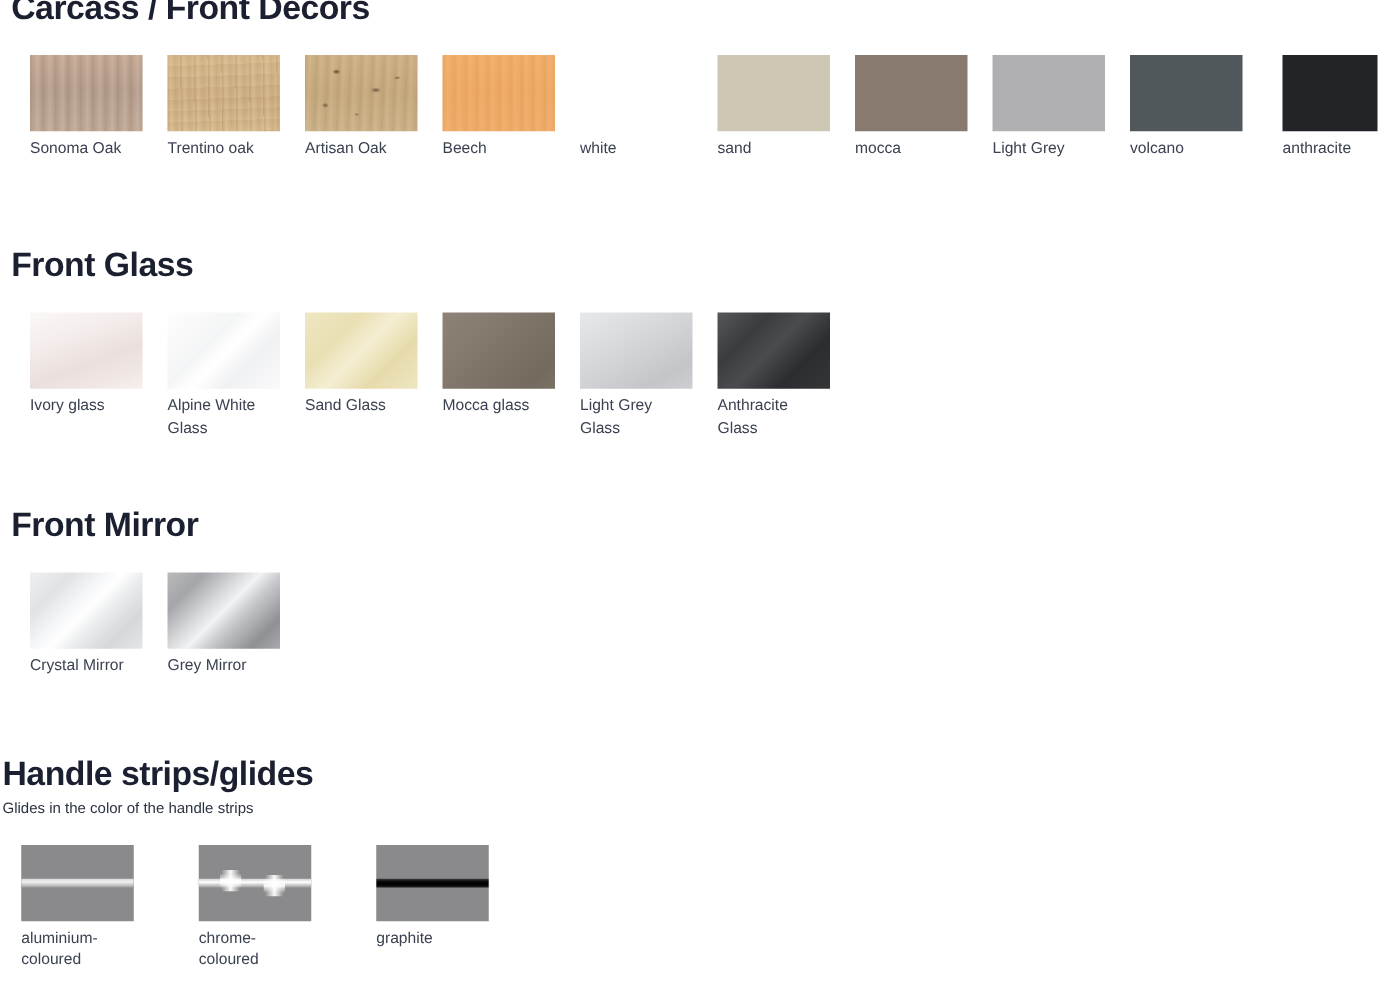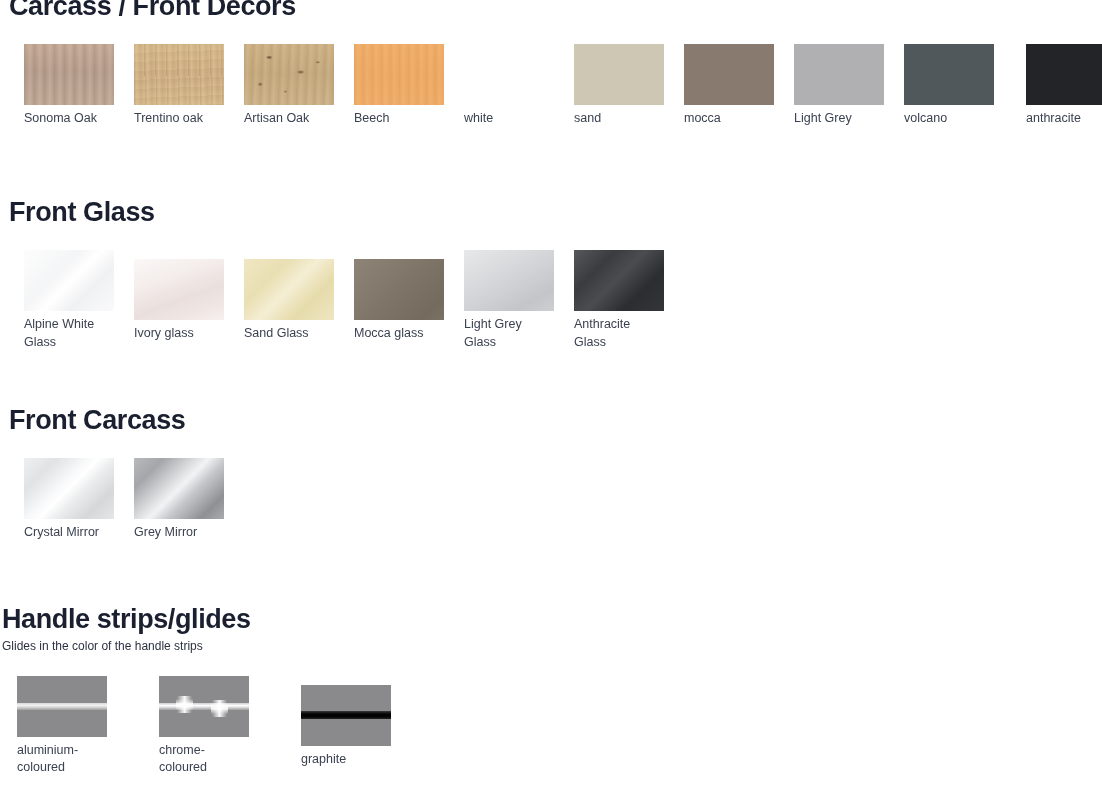--- a/index.html
+++ b/index.html
@@ -24,21 +24,21 @@
   .section-sub {
     font-size: 12px;
     color: #2c3242;
     margin: 6px 0 0 0;
     line-height: 1.2;
   }
 
   .swatch-row {
     display: flex;
     flex-wrap: nowrap;
-    align-items: center;
+    align-items: flex-start;
     padding-left: 15px;
   }
   .swatch-item {
     width: 90px;
     margin-right: 20px;
     flex: 0 0 auto;
   }
   .swatch-box {
     width: 90px;
     height: 61px;
@@ -197,48 +197,48 @@
         <div class="swatch-box" style="background:#232428;"></div>
         <div class="swatch-label">anthracite</div>
       </div>
     </div>
   </div>
 
   <div class="section" style="position:absolute; left:9px; top:198px; width:1090px;">
     <h2 class="section-title">Front Glass</h2>
     <div class="swatch-row" style="margin-top:24px;">
       <div class="swatch-item">
+        <div class="swatch-box glass-ivory"></div>
+        <div class="swatch-label">Ivory glass</div>
+      </div>
+      <div class="swatch-item">
         <div class="swatch-box glass-alpine"></div>
         <div class="swatch-label">Alpine White Glass</div>
       </div>
       <div class="swatch-item">
-        <div class="swatch-box glass-ivory"></div>
-        <div class="swatch-label">Ivory glass</div>
-      </div>
-      <div class="swatch-item">
         <div class="swatch-box glass-sand"></div>
         <div class="swatch-label">Sand Glass</div>
       </div>
       <div class="swatch-item">
         <div class="swatch-box glass-mocca"></div>
         <div class="swatch-label">Mocca glass</div>
       </div>
       <div class="swatch-item">
         <div class="swatch-box glass-lightgrey"></div>
         <div class="swatch-label">Light Grey Glass</div>
       </div>
       <div class="swatch-item">
         <div class="swatch-box glass-anthracite"></div>
         <div class="swatch-label">Anthracite Glass</div>
       </div>
     </div>
   </div>
 
   <div class="section" style="position:absolute; left:9px; top:406px; width:1090px;">
-    <h2 class="section-title">Front Carcass</h2>
+    <h2 class="section-title">Front Mirror</h2>
     <div class="swatch-row" style="margin-top:24px;">
       <div class="swatch-item">
         <div class="swatch-box mirror-crystal"></div>
         <div class="swatch-label">Crystal Mirror</div>
       </div>
       <div class="swatch-item">
         <div class="swatch-box mirror-grey"></div>
         <div class="swatch-label">Grey Mirror</div>
       </div>
     </div>

